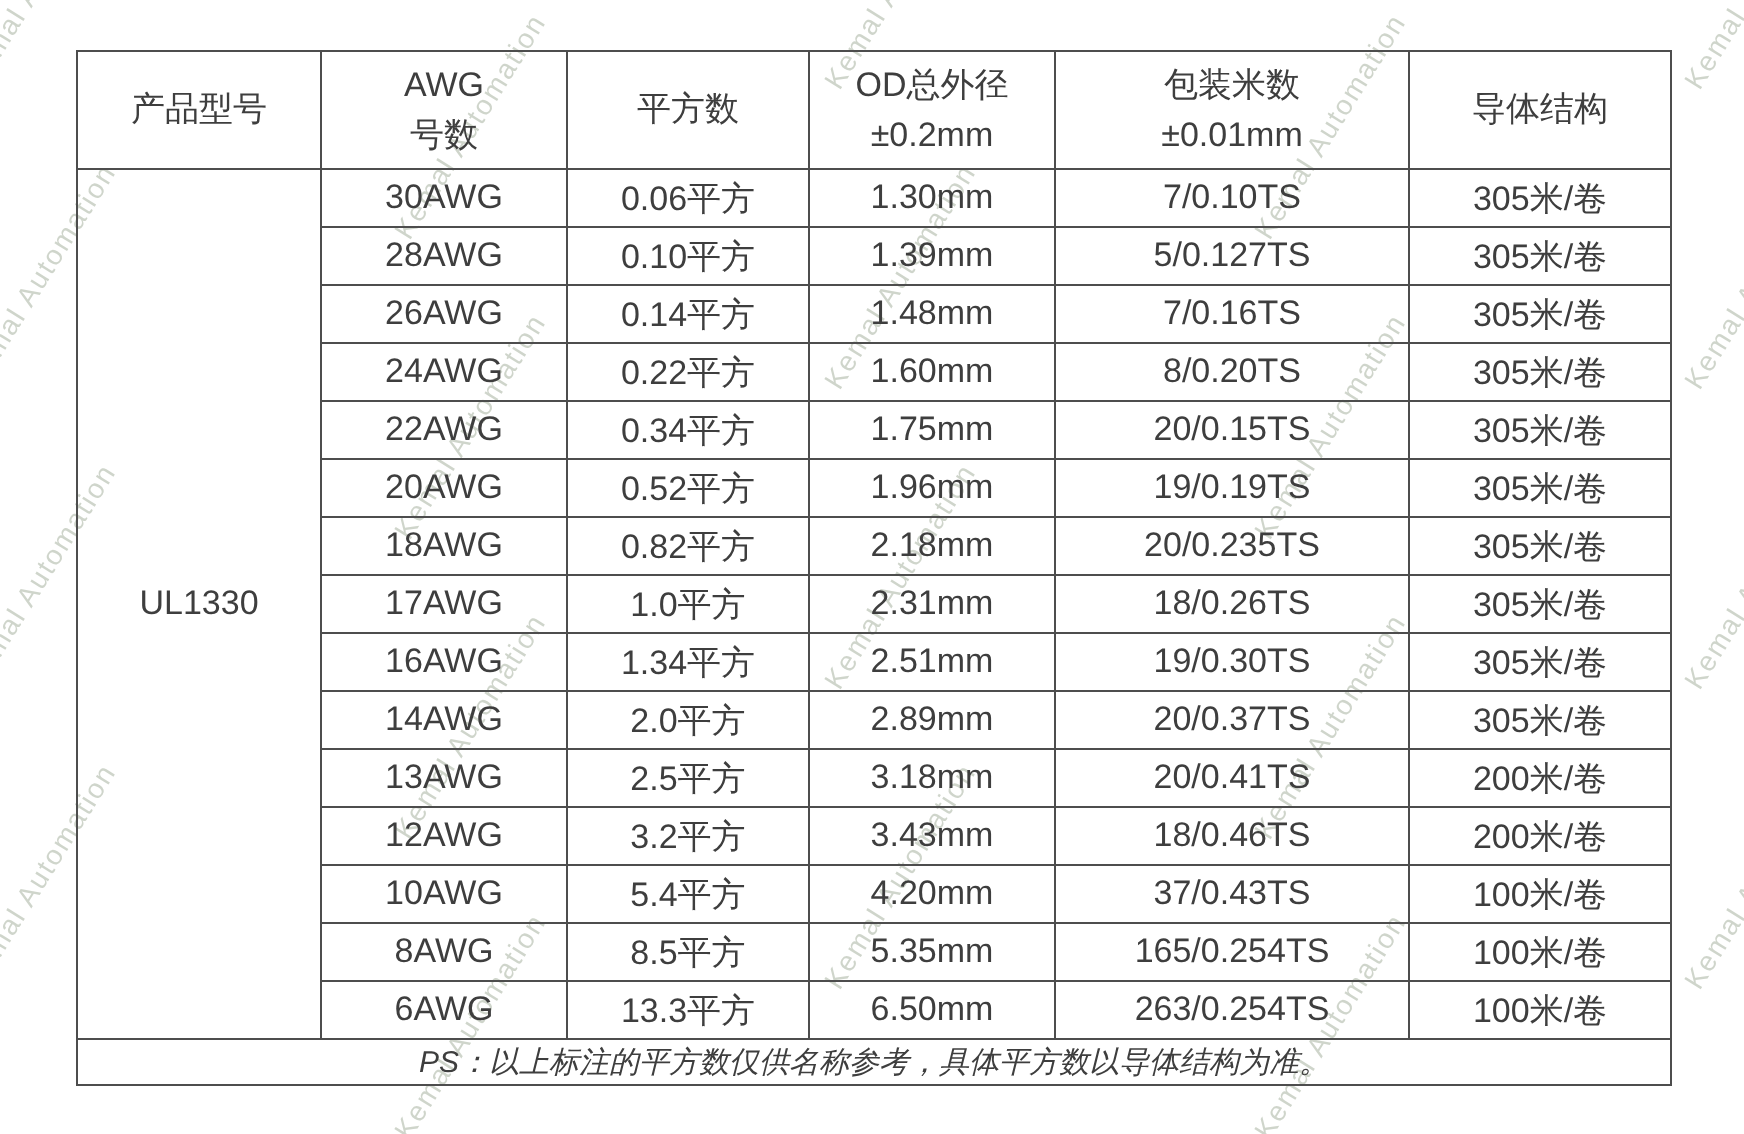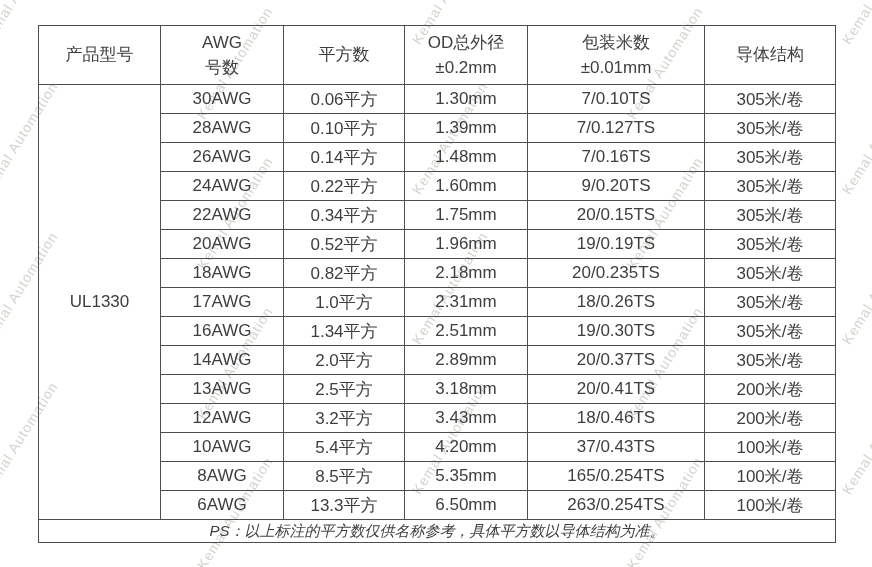--- a/index.html
+++ b/index.html
@@ -144,35 +144,35 @@
           <td>30AWG</td>
           <td>0.06平方</td>
           <td>1.30mm</td>
           <td>7/0.10TS</td>
           <td>305米/卷</td>
         </tr>
         <tr>
           <td>28AWG</td>
           <td>0.10平方</td>
           <td>1.39mm</td>
-          <td>7/0.127TS</td>
+          <td>5/0.127TS</td>
           <td>305米/卷</td>
         </tr>
         <tr>
           <td>26AWG</td>
           <td>0.14平方</td>
           <td>1.48mm</td>
           <td>7/0.16TS</td>
           <td>305米/卷</td>
         </tr>
         <tr>
           <td>24AWG</td>
           <td>0.22平方</td>
           <td>1.60mm</td>
-          <td>9/0.20TS</td>
+          <td>8/0.20TS</td>
           <td>305米/卷</td>
         </tr>
         <tr>
           <td>22AWG</td>
           <td>0.34平方</td>
           <td>1.75mm</td>
           <td>20/0.15TS</td>
           <td>305米/卷</td>
         </tr>
         <tr>

